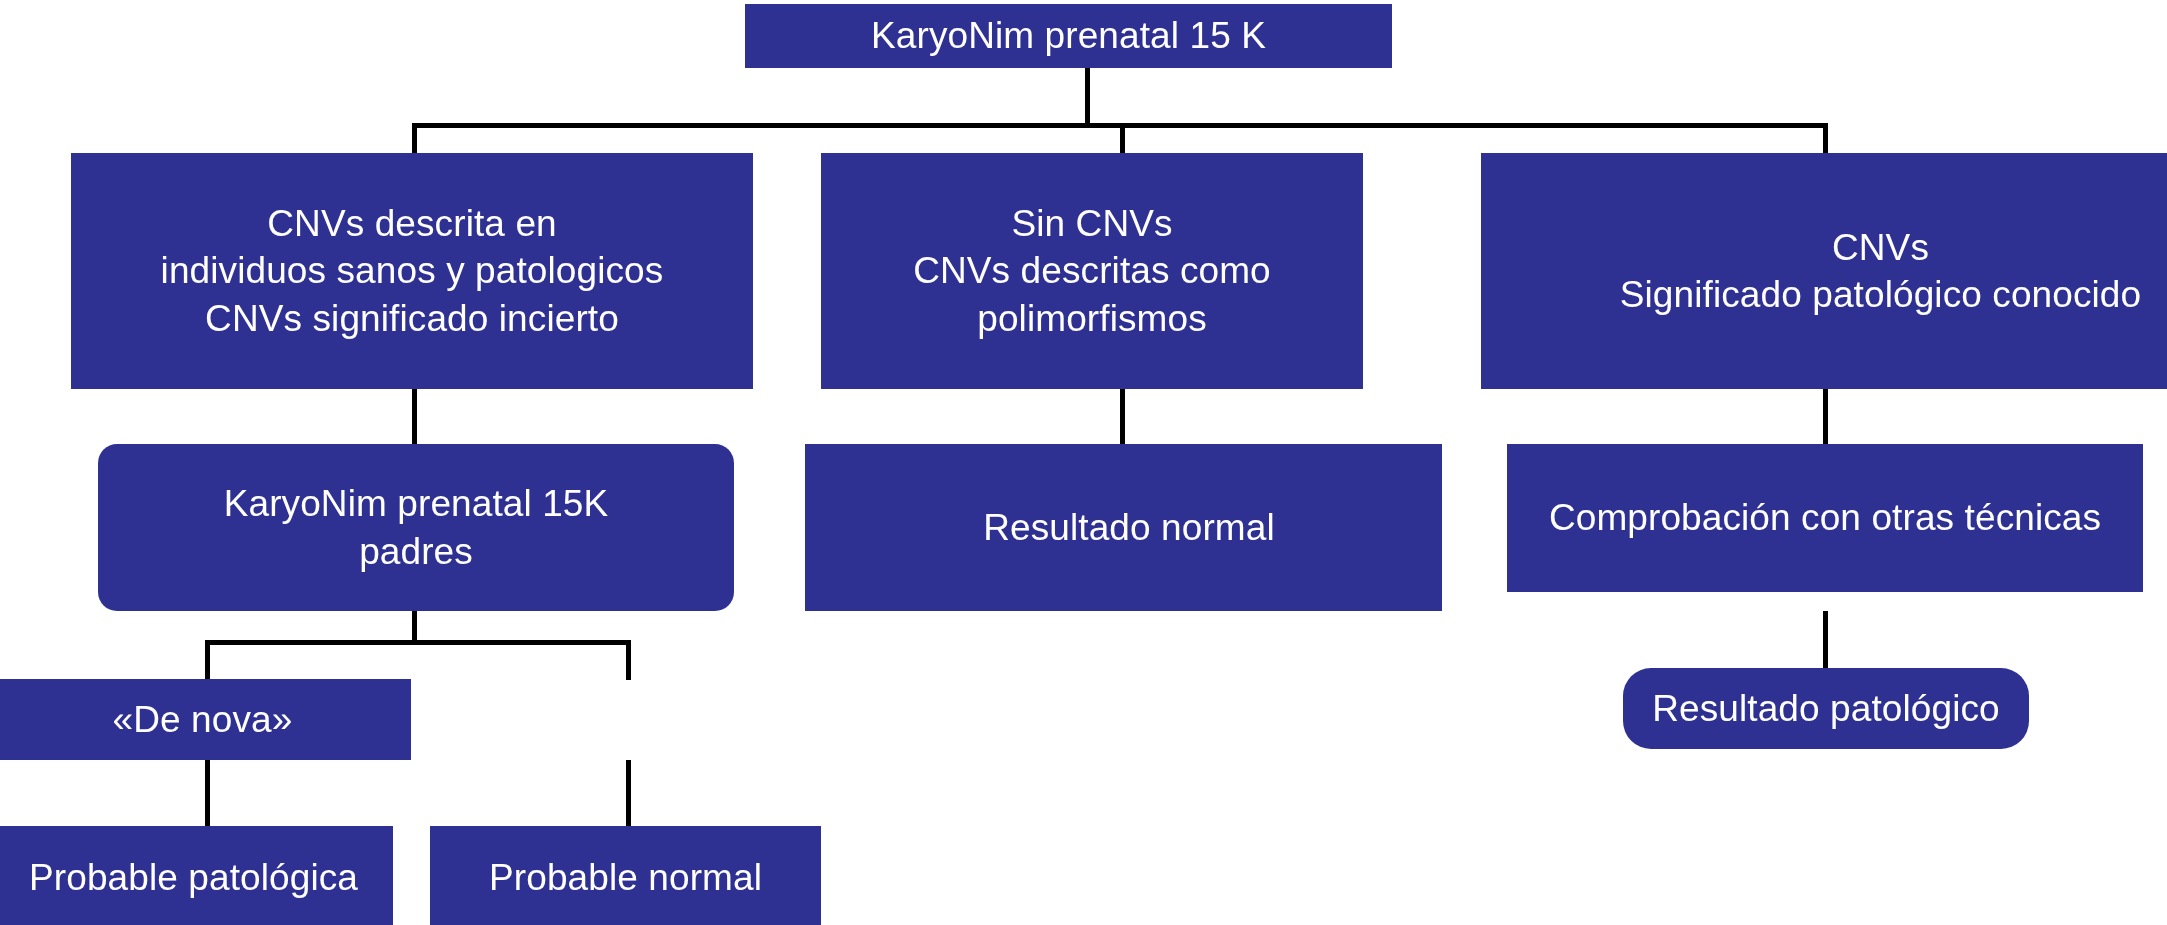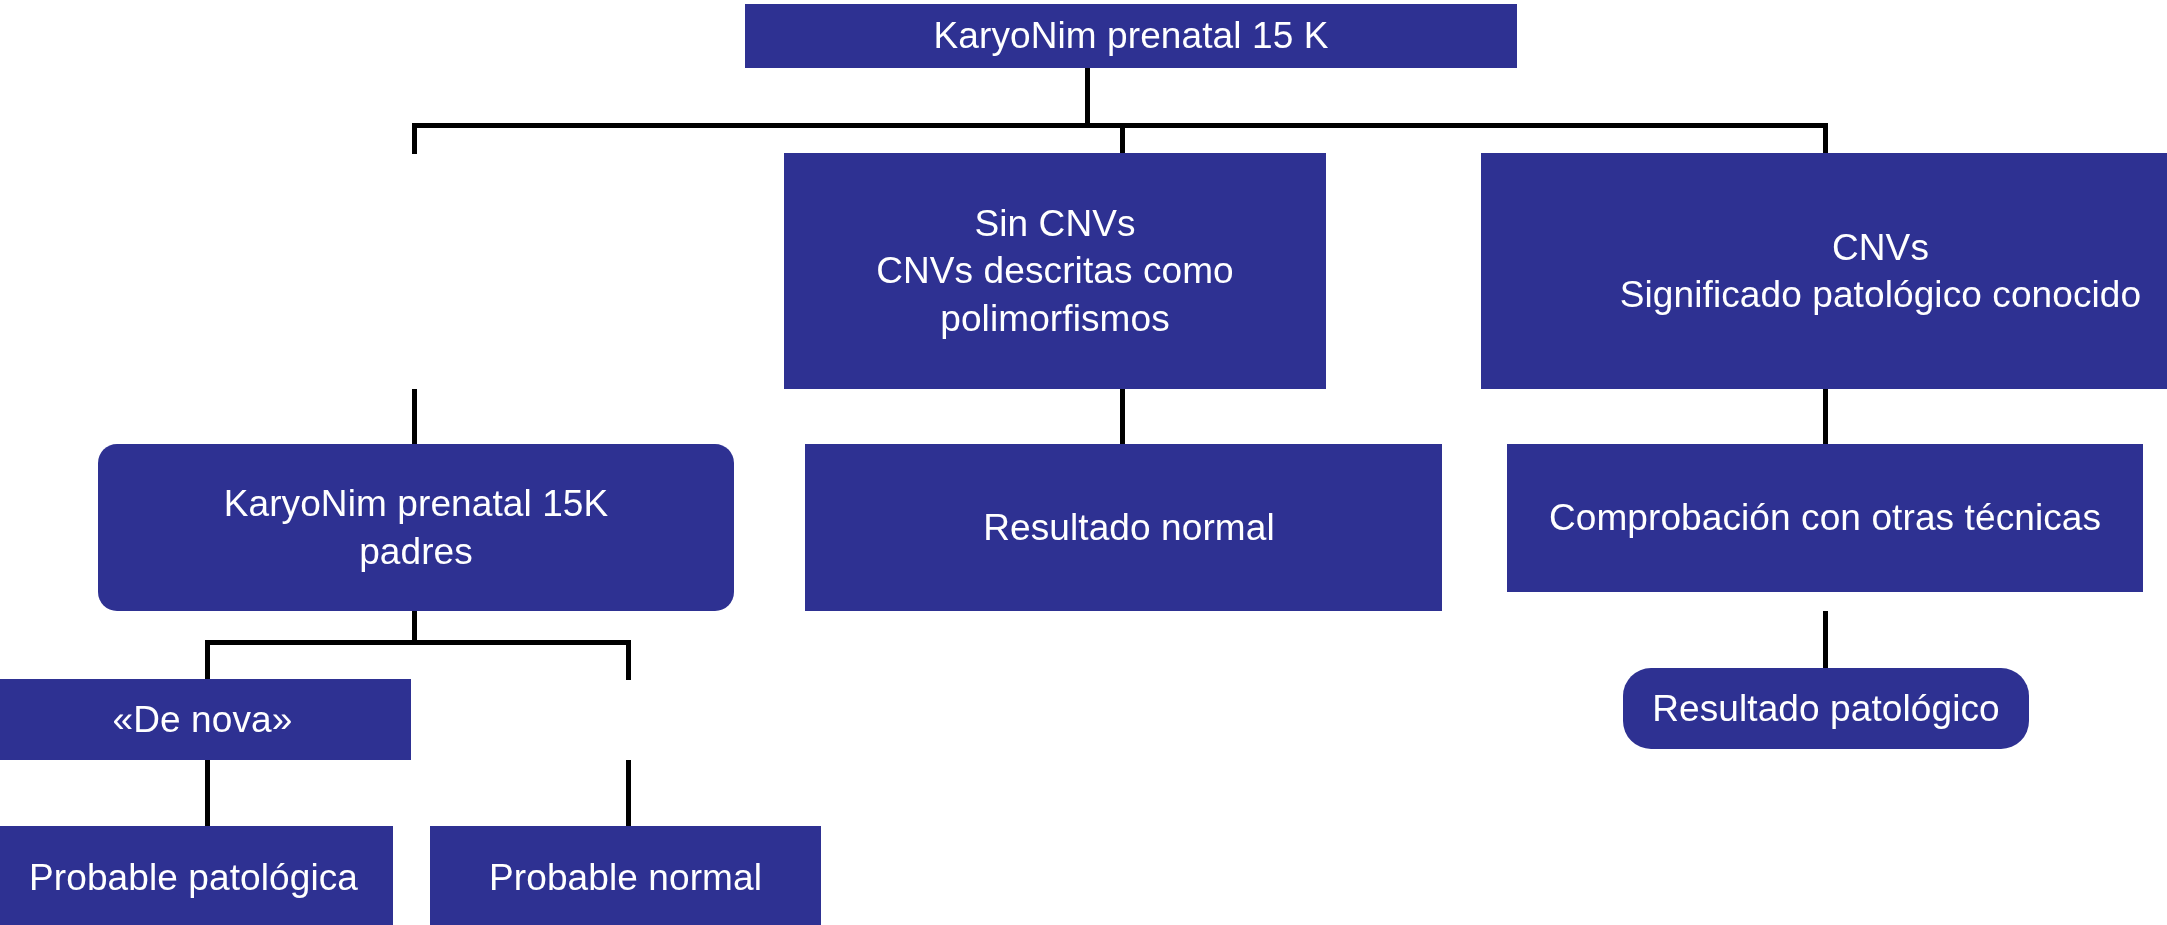--- a/index.html
+++ b/index.html
@@ -62,24 +62,27 @@
   <div class="conn h" style="left:205px; top:640px; width:426px;"></div>
   <div class="conn v" style="left:205px; top:640px; height:40px;"></div>
   <div class="conn v" style="left:626px; top:640px; height:40px;"></div>
 
   <div class="conn v" style="left:1823px; top:611px; height:57px;"></div>
 
   <div class="conn v" style="left:205px; top:760px; height:66px;"></div>
 
   <div class="conn v" style="left:626px; top:760px; height:66px;"></div>
 
-  <div class="node" style="left:745px; top:4px; width:772px; height:64px;">KaryoNim prenatal 15 K</div>
+  <div class="node" style="left:745px; top:4px; width:647px; height:64px;">KaryoNim prenatal 15 K</div>
 
+  <div class="node" style="left:71px; top:153px; width:682px; height:236px;">CNVs descrita en
+individuos sanos y patologicos
+CNVs significado incierto</div>
 
-  <div class="node" style="left:784px; top:153px; width:542px; height:236px;">Sin CNVs
+  <div class="node" style="left:821px; top:153px; width:542px; height:236px;">Sin CNVs
 CNVs descritas como polimorfismos</div>
 
   <div class="node" style="left:1481px; top:153px; width:799px; height:236px;">CNVs
 Significado patológico conocido</div>
 
   <div class="node" style="left:98px; top:444px; width:636px; height:167px;border-radius:19px;">KaryoNim prenatal 15K
 padres</div>
 
   <div class="node" style="left:805px; top:444px; width:637px; height:167px;padding-left:21px;">Resultado normal</div>
 

